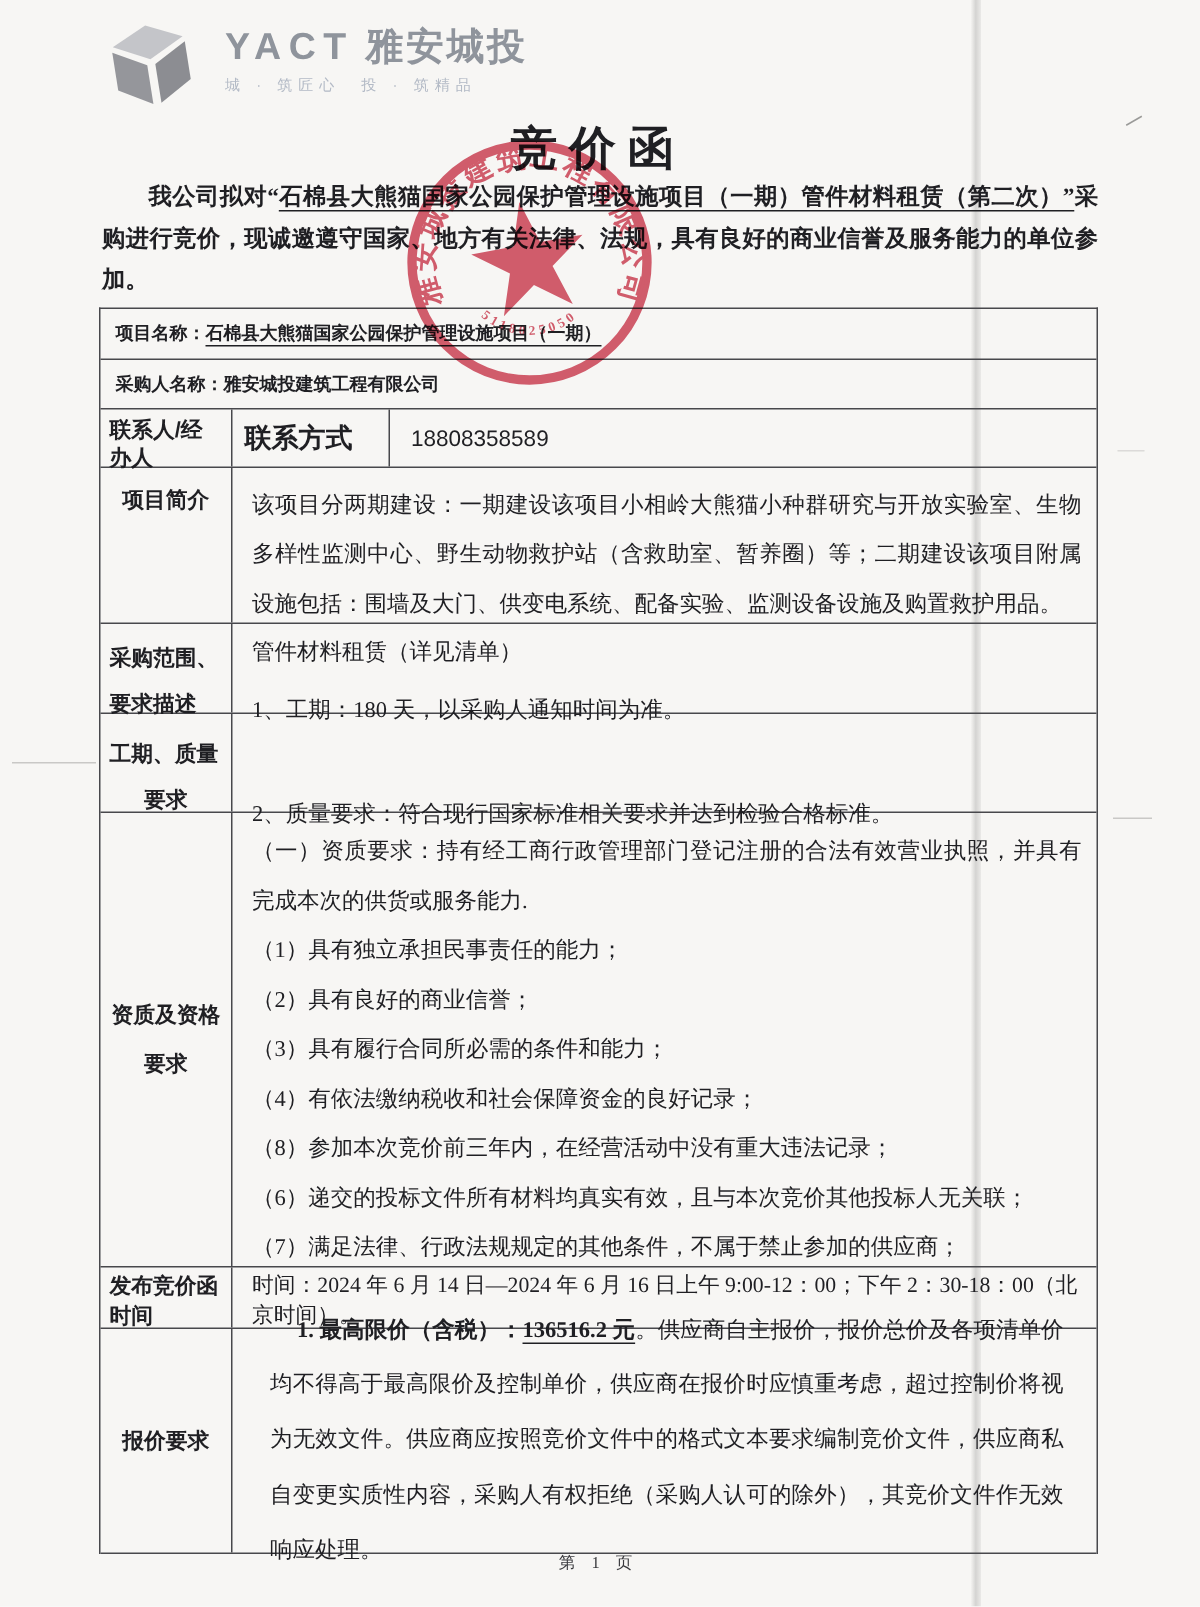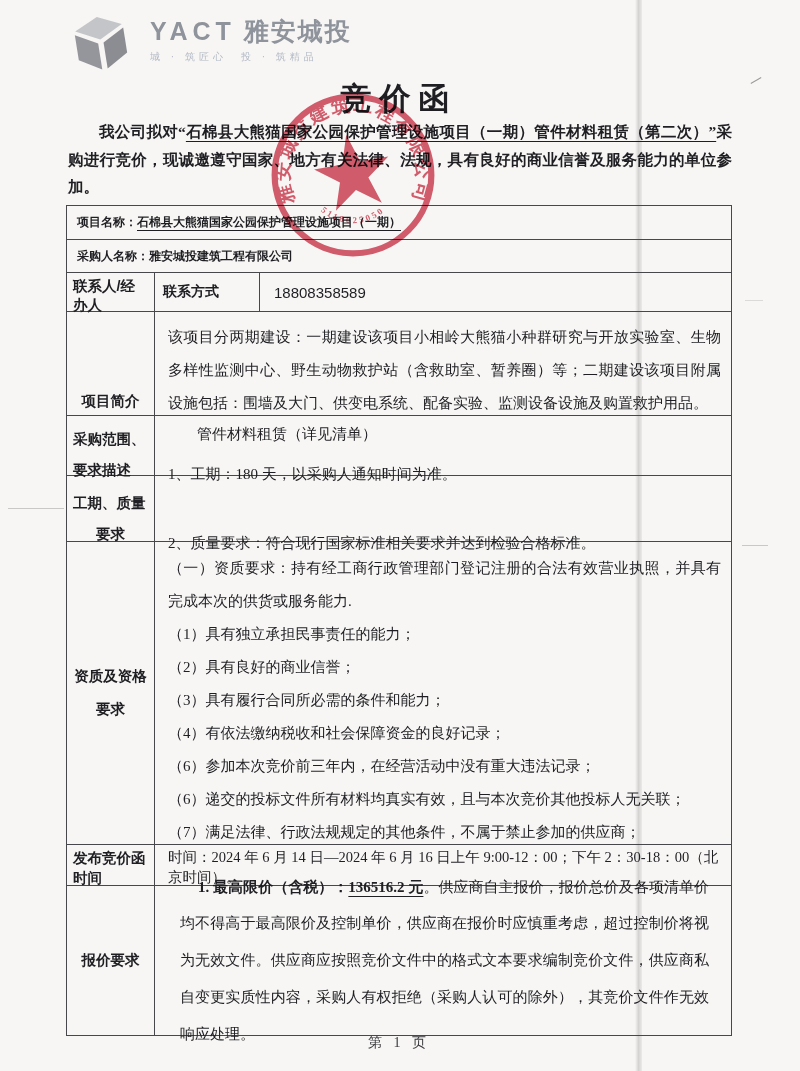--- a/index.html
+++ b/index.html
@@ -4,21 +4,21 @@
 <style>
   html,body{margin:0;padding:0;}
   body{
     width:800px;height:1071px;
     background:#f7f6f4;
     font-family:"Liberation Serif","DejaVu Serif",serif;
     color:#1f1f23;
     position:relative;
     overflow:hidden;
   }
-  .page{position:relative;width:644px;height:1071px;}
+  .page{position:relative;width:644px;height:1071px;padding-left:12px;}
 
   
   .edge-band{position:absolute;top:0;right:2px;width:7px;height:1071px;
     background:linear-gradient(90deg,rgba(0,0,0,0),rgba(0,0,0,0.14),rgba(0,0,0,0.05));}
   .smudge{position:absolute;background:#c9c8c6;height:1px;}
   .smudge.s1{left:8px;top:508px;width:56px;}
   .smudge.s2{left:742px;top:545px;width:26px;}
   .smudge.s3{left:745px;top:300px;width:18px;opacity:.6;}
   .tick{position:absolute;left:750px;top:80px;width:12px;height:1px;background:#9a9a98;transform:rotate(-30deg);}
 
@@ -52,42 +52,42 @@
     font-family:"Liberation Sans","DejaVu Sans",sans-serif;font-weight:bold;font-size:14.5px;
     display:flex;flex-direction:column;justify-content:center;padding:4px 6px;}
   .lab .c{text-align:center;}
   .val{flex:1;padding:4px 10px 4px 13px;}
   .full{flex:1;padding:6px 10px;font-family:"Liberation Sans","DejaVu Sans",sans-serif;font-weight:bold;font-size:12px;}
   .r1{height:33px;align-items:center;}
   .r2{height:32px;align-items:center;}
   .r3{height:38px;}
   .r3 .sub{border-right:1px solid #48484c;display:flex;align-items:center;}
   .r3 .c1{width:176px;flex:0 0 176px;padding:0 10px;}
-  .r3 .c2{width:105px;flex:0 0 105px;padding:0 8px;font-family:"Liberation Sans",sans-serif;font-weight:bold;font-size:14px;}
+  .r3 .c2{width:105px;flex:0 0 105px;padding:0 8px;font-family:"Liberation Sans",sans-serif;font-weight:bold;font-size:18px;}
   .r3 .c3{flex:1;padding:0 14px;display:flex;align-items:center;font-family:"Liberation Sans",sans-serif;}
   .r4{height:103px;}
-  .r5{height:59px;gap:29px;}
+  .r5{height:59px;}
   .r6{height:65px;}
   .r7{height:302px;}
   .r8{height:40px;}
   .r9{height:149px;}
   .spread{line-height:2.15;justify-content:flex-start;padding-top:8px;}
   .wide p{margin:0;line-height:2.2;text-align:justify;}
   .r4 .val{padding-top:9px;}
   .r5 .val{padding-top:9px;}
   .r6 .val{display:flex;flex-direction:column;justify-content:center;line-height:1.65;gap:44px;}
   .r7 .val{padding-top:10px;}
   .r8 .lab{justify-content:flex-start;padding-top:3px;line-height:1.4;}
   .r8 .val{line-height:1.35;font-size:14.5px;padding-top:3px;}
   .r9 .val{display:flex;flex-direction:column;justify-content:center;}
   .r9 .val p{margin:12px;line-height:2.45;text-align:justify;text-indent:1.2em;}
   .bold{font-weight:bold;}
 
   .footer{position:absolute;left:66px;width:666px;top:1034px;text-align:center;
-    font-size:14px;color:#3a3a3e;letter-spacing:4px;}
+    font-size:11px;color:#3a3a3e;letter-spacing:4px;}
 </style>
 </head>
 <body>
 
 <div class="page">
 
   <div class="edge-band"></div>
   <div class="smudge s1"></div>
   <div class="smudge s2"></div>
   <div class="smudge s3"></div>
@@ -144,21 +144,21 @@
 
     <div class="row r3">
       <div class="cell lab sub" style="justify-content:flex-start;">
           <div>联系人/经办人</div>
         </div>
       <div class="cell sub c2">联系方式</div>
       <div class="cell c3">18808358589</div>
     </div>
 
     <div class="row r4">
-      <div class="cell lab" style="justify-content:flex-end;padding-top:12px;">
+      <div class="cell lab" style="justify-content:flex-start;padding-top:12px;">
           <div class="c">项目简介</div>
         </div>
       <div class="cell val wide">
           <p>该项目分两期建设：一期建设该项目小相岭大熊猫小种群研究与开放实验室、生物多样性监测中心、野生动物救护站（含救助室、暂养圈）等；二期建设该项目附属设施包括：围墙及大门、供变电系统、配备实验、监测设备设施及购置救护用品。</p>
         </div>
     </div>
 
     <div class="row r5">
       <div class="cell lab spread">
         <div>采购范围、</div>
@@ -182,21 +182,21 @@
       <div class="cell lab">
         <div class="c">资质及资格</div>
         <div class="c" style="margin-top:14px;">要求</div>
       </div>
       <div class="cell val wide">
         <p>（一）资质要求：持有经工商行政管理部门登记注册的合法有效营业执照，并具有完成本次的供货或服务能力.</p>
         <p>（1）具有独立承担民事责任的能力；</p>
         <p>（2）具有良好的商业信誉；</p>
         <p>（3）具有履行合同所必需的条件和能力；</p>
         <p>（4）有依法缴纳税收和社会保障资金的良好记录；</p>
-        <p>（6）参加本次竞价前三年内，在经营活动中没有重大违法记录；</p>
+        <p>（8）参加本次竞价前三年内，在经营活动中没有重大违法记录；</p>
         <p>（6）递交的投标文件所有材料均真实有效，且与本次竞价其他投标人无关联；</p>
         <p>（7）满足法律、行政法规规定的其他条件，不属于禁止参加的供应商；</p>
       </div>
     </div>
 
     <div class="row r8">
       <div class="cell lab">
         <div>发布竞价函</div>
         <div>时间</div>
       </div>

